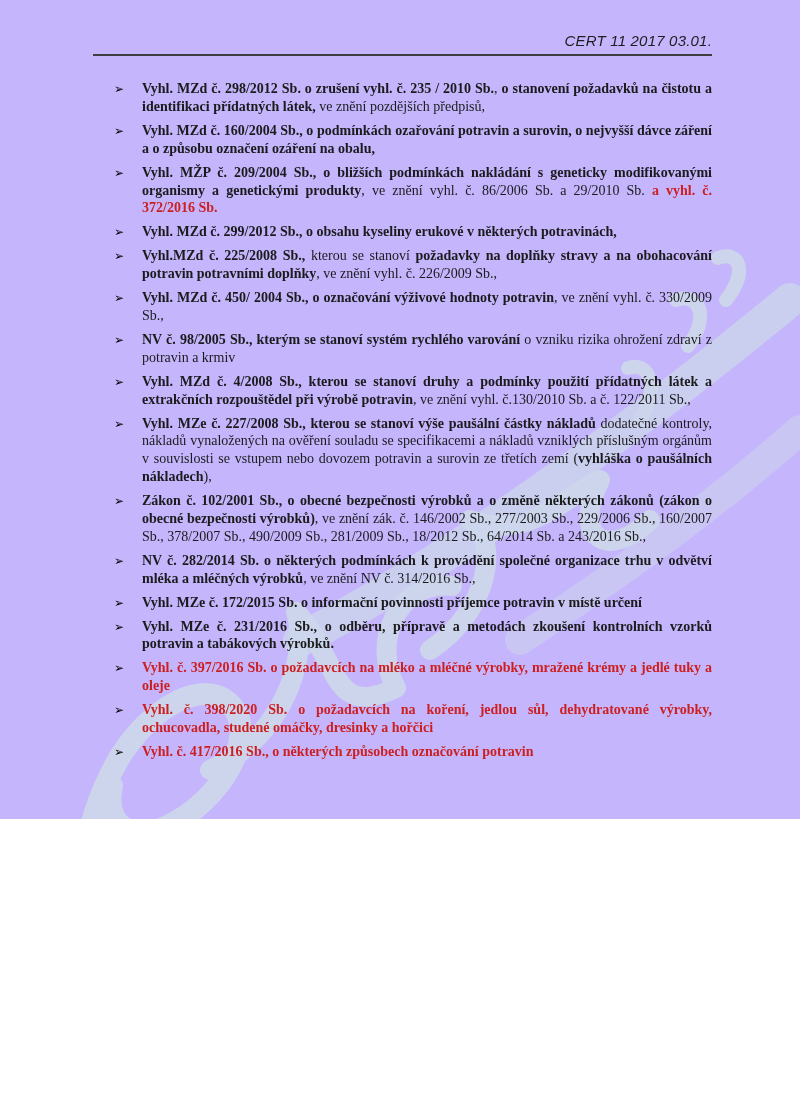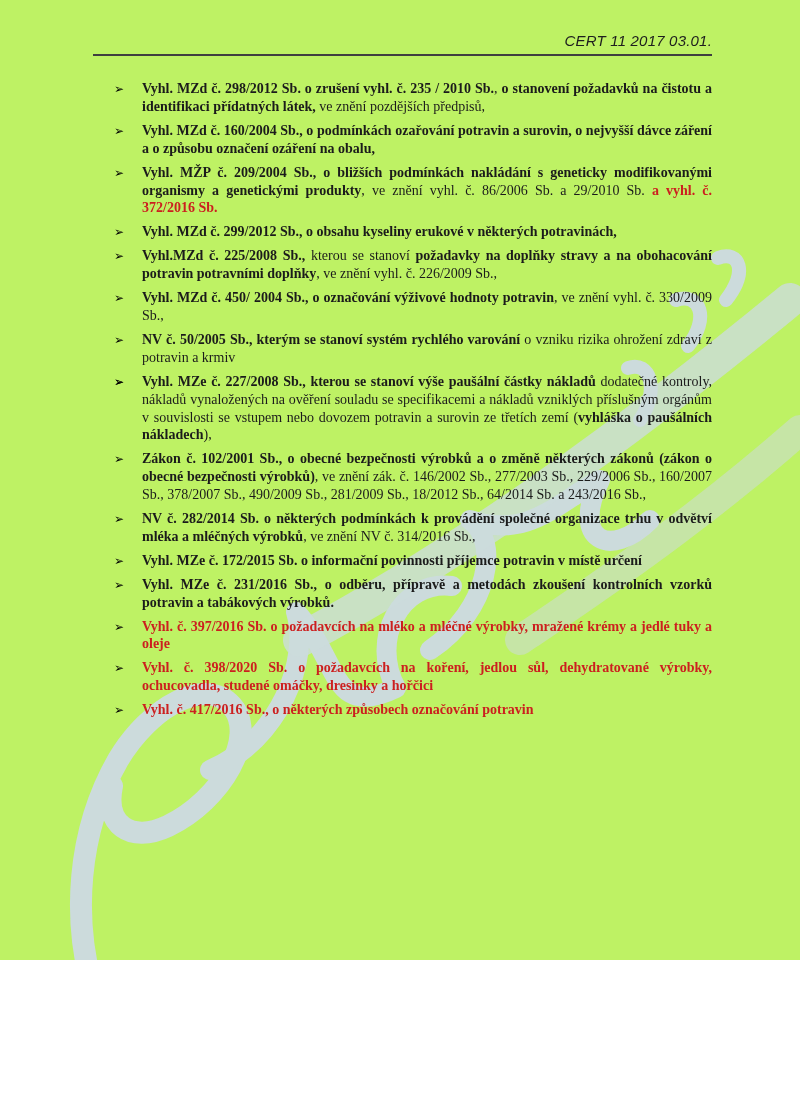--- a/index.html
+++ b/index.html
@@ -4,22 +4,22 @@
 <style>
   :root{
     --ink:#1b1b1b;
     --red:#cc1f1f;
     --watermark:#cdd9ea;
     --rule:#3f3f3f;
   }
   html,body{margin:0;padding:0;background:#ffffff;}
   .page{
     position:relative;
-    width:800px;height:960px;
-    background:#bef264;
+    width:800px;height:819px;
+    background:#c4b5fd;
     overflow:hidden;
     color:var(--ink);
     font-family:"Liberation Serif",serif;
   }
   
   .watermark{
     position:absolute;left:0;top:0;width:800px;height:1100px;
     z-index:1;pointer-events:none;
   }
   
@@ -118,24 +118,25 @@
         <li>
           <span class="marker">➢</span>
           <span><span class="seg-b">Vyhl.MZd č. 225/2008 Sb., </span><span class="seg-n">kterou se stanoví </span><span class="seg-b">požadavky na doplňky stravy a na obohacování potravin potravními doplňky</span><span class="seg-n">, ve znění vyhl. č. 226/2009 Sb.,</span></span>
         </li>
         <li>
           <span class="marker">➢</span>
           <span><span class="seg-b">Vyhl. MZd č. 450/ 2004 Sb., o označování výživové hodnoty potravin</span><span class="seg-n">, ve znění vyhl. č. 330/2009 Sb.,</span></span>
         </li>
         <li>
           <span class="marker">➢</span>
-          <span><span class="seg-b">NV č. 50/2005 Sb., kterým se stanoví systém rychlého varování </span><span class="seg-n">o vzniku rizika ohrožení zdraví z potravin a krmiv</span></span>
+          <span><span class="seg-b">NV č. 98/2005 Sb., kterým se stanoví systém rychlého varování </span><span class="seg-n">o vzniku rizika ohrožení zdraví z potravin a krmiv</span></span>
         </li>
         <li>
           <span class="marker">➢</span>
+          <span><span class="seg-b">Vyhl. MZd č. 4/2008 Sb., kterou se stanoví druhy a podmínky použití přídatných látek a extrakčních rozpouštědel při výrobě potravin</span><span class="seg-n">, ve znění vyhl. č.130/2010 Sb. a č. 122/2011 Sb.,</span></span>
         </li>
         <li>
           <span class="marker">➢</span>
           <span><span class="seg-b">Vyhl. MZe č. 227/2008 Sb., kterou se stanoví výše paušální částky nákladů </span><span class="seg-n">dodatečné kontroly, nákladů vynaložených na ověření souladu se specifikacemi a nákladů vzniklých příslušným orgánům v souvislosti se vstupem nebo dovozem potravin a surovin ze třetích zemí (</span><span class="seg-b">vyhláška o paušálních nákladech</span><span class="seg-n">),</span></span>
         </li>
         <li>
           <span class="marker">➢</span>
           <span><span class="seg-b">Zákon č. 102/2001 Sb., o obecné bezpečnosti výrobků a o změně některých zákonů (zákon o obecné bezpečnosti výrobků)</span><span class="seg-n">, ve znění zák. č. 146/2002 Sb., 277/2003 Sb., 229/2006 Sb., 160/2007 Sb., 378/2007 Sb., 490/2009 Sb., 281/2009 Sb., 18/2012 Sb., 64/2014 Sb. a 243/2016 Sb.,</span></span>
         </li>
         <li>

